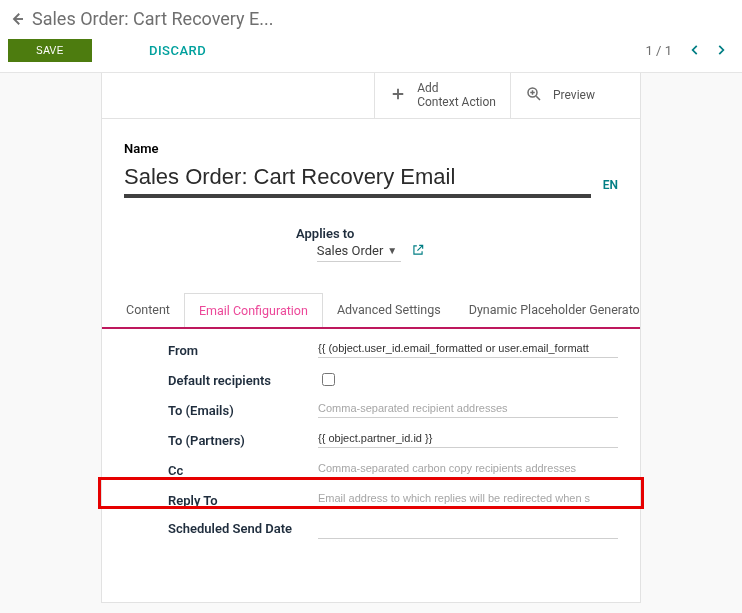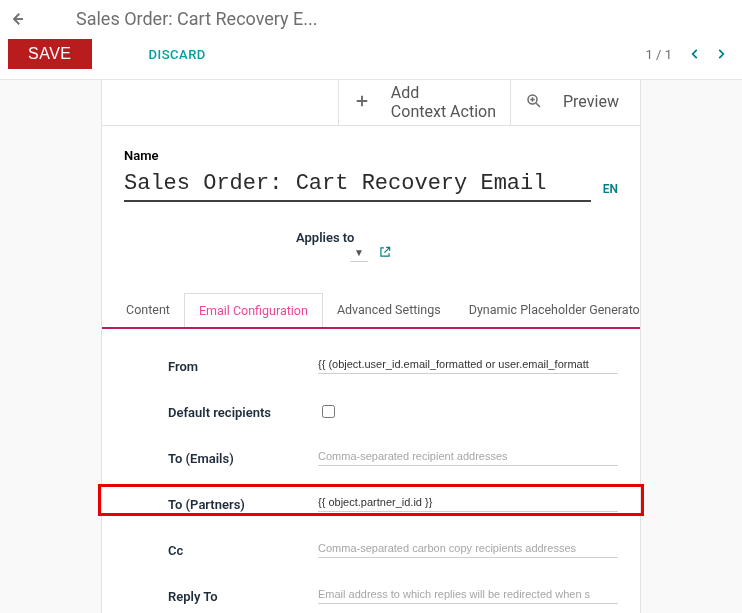--- a/index.html
+++ b/index.html
@@ -13,42 +13,41 @@
     height: 613px;
     overflow: hidden;
   }
   .breadcrumb-bar {
     display: flex;
     align-items: center;
     padding: 8px 8px 4px 8px;
     background: #fff;
     font-size: 18px;
     color: #6f6f6f;
-    gap: 44px;
   }
   .breadcrumb-bar .back-arrow {
     margin-right: 6px;
     display: inline-flex;
   }
   .breadcrumb-title {
     color: #6f6f6f;
   }
   .control-bar {
     display: flex;
     align-items: center;
     padding: 6px 8px 10px 8px;
     background: #fff;
     border-bottom: 1px solid #e5e5e5;
   }
   .save-btn {
-    background: #b91c1c;
+    background: #4d7c0f;
     color: #fff;
     border: none;
-    padding: 6px 20px;
-    font-size: 16px;
+    padding: 6px 28px;
+    font-size: 10px;
     letter-spacing: 0.5px;
     cursor: pointer;
     font-weight: 500;
   }
   .discard-link {
     color: #00A09D;
     margin-left: 16px;
     font-size: 13px;
     letter-spacing: 0.5px;
     cursor: pointer;
@@ -83,48 +82,47 @@
   }
   .btn-row {
     display: flex;
     border-bottom: 1px solid #e2e2e2;
     height: 46px;
   }
   .btn-box-spacer { flex: 1; }
   .stat-btn {
     display: flex;
     align-items: center;
-    gap: 20px;
+    gap: 10px;
     border-left: 1px solid #e2e2e2;
     padding: 0 14px;
     cursor: pointer;
     color: #555;
-    font-size: 16px;
+    font-size: 12px;
     min-width: 130px;
   }
   .stat-btn .stat-icon { color: #6b6b6b; }
   .stat-btn .stat-text { display: flex; flex-direction: column; line-height: 1.15; }
   .form-content { padding: 22px 22px 0 22px; }
   .label-bold {
     color: #000000;
     font-weight: 600;
     font-size: 13px;
   }
   .name-label { margin-bottom: 6px; }
   .name-row { display: flex; align-items: flex-end; gap: 12px; }
   .name-input {
     flex: 1;
     border: none;
-    border-bottom: 2px solid #404040;
+    border-bottom: 4px solid #404040;
     font-size: 22px;
     color: #2b2b2b;
     padding: 2px 0 4px 0;
     outline: none;
     background: transparent;
-    font-family: Liberation Mono, monospace;
   }
   .lang-btn {
     color: #017e84;
     font-weight: 600;
     font-size: 12px;
     padding-bottom: 6px;
     cursor: pointer;
   }
   .applies-row {
     display: flex;
@@ -178,21 +176,21 @@
   }
   .tab.active {
     border: 1px solid #dcdcdc;
     border-bottom: 1px solid #fff;
     background: #fff;
     color: #ec4899;
   }
   .field-row {
     display: flex;
     align-items: center;
-    margin-top: 26px;
+    margin-top: 10px;
     min-height: 20px;
     padding-left: 44px;
   }
   .field-label {
     width: 150px;
     color: #1f2d3d;
     font-weight: 600;
     font-size: 13px;
     padding-top: 2px;
   }
@@ -285,20 +283,21 @@
       <div class="label-bold name-label">Name</div>
       <div class="name-row">
         <input class="name-input" value="Sales Order: Cart Recovery Email" style="">
         <span class="lang-btn">EN</span>
       </div>
 
       <div class="applies-row">
         <div class="applies-label">Applies to</div>
         <div class="applies-field">
           <div class="dd">
+            <span class="dd-text">Sales Order</span>
             <span class="dd-caret">▼</span>
           </div>
           <span class="ext-link">
             <svg width="14" height="14" viewBox="0 0 24 24" fill="none" stroke="#017e84" stroke-width="2">
                 <path d="M14 4h6v6M20 4l-9 9M19 14v5H5V5h5"></path>
               </svg>
           </span>
         </div>
       </div>
 

